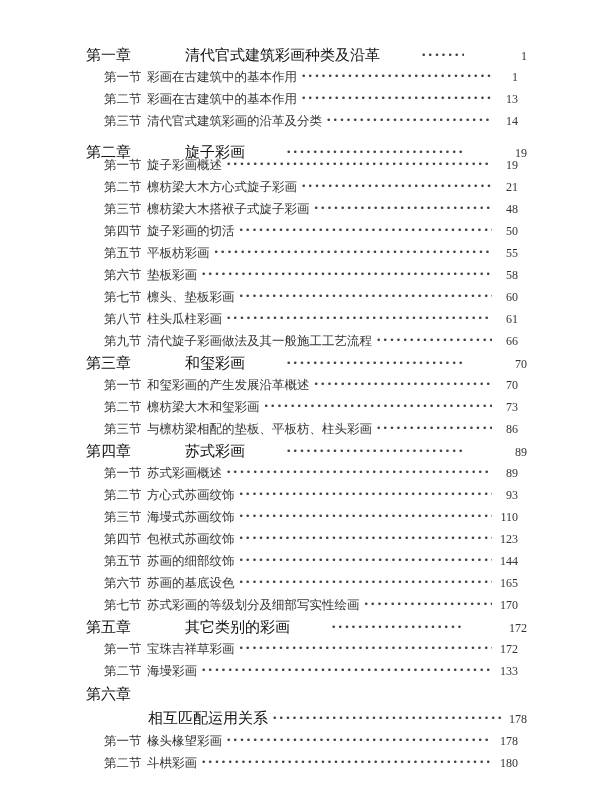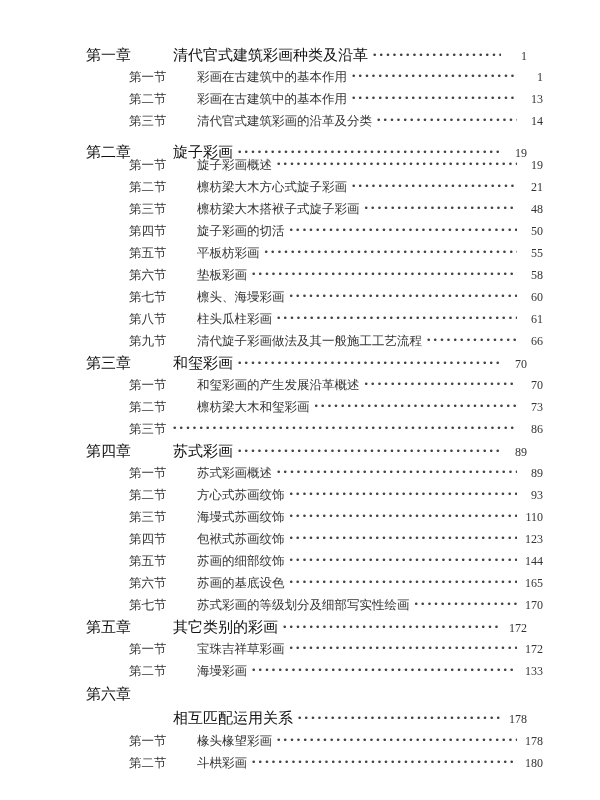--- a/index.html
+++ b/index.html
@@ -29,43 +29,43 @@
       white-space: nowrap;
       height: 22px;
       line-height: 22px;
     }
     .row.chapter {
       left: 86px;
       width: 441px;
       font-size: 15px;
       font-family: "DejaVu Sans", "Liberation Sans", sans-serif;
       color: #111;
+      gap: 37px;
     }
     .row.section {
-      left: 129px;
+      left: 104px;
       width: 414px;
       font-size: 12.5px;
       color: #333;
     }
     .row.continuation {
       left: 148px;
       width: 379px;
       font-size: 15px;
       font-family: "DejaVu Sans", "Liberation Sans", sans-serif;
       color: #111;
     }
     .label {
       flex: 0 0 auto;
     }
     .chapter .label { width: 62px; }
     .section .label { width: 43px; }
     .title {
       flex: 0 0 auto;
       padding-right: 4px;
-      margin-left: 25px;
     }
     .leader {
       flex: 1 1 auto;
       overflow: hidden;
       font-size: 9px;
       letter-spacing: 1.2px;
       color: #444;
       font-family: "DejaVu Sans Mono", monospace;
       position: relative;
       top: -2px;
@@ -149,21 +149,21 @@
     <span class="page">55</span>
   </div>
   <div class="row section" style="top:264px">
     <span class="label">第六节</span>
     <span class="title">垫板彩画</span>
     <span class="leader"></span>
     <span class="page">58</span>
   </div>
   <div class="row section" style="top:286px">
     <span class="label">第七节</span>
-    <span class="title">檩头、海墁彩画</span>
+    <span class="title">檩头、垫板彩画</span>
     <span class="leader"></span>
     <span class="page">60</span>
   </div>
   <div class="row section" style="top:308px">
     <span class="label">第八节</span>
     <span class="title">柱头瓜柱彩画</span>
     <span class="leader"></span>
     <span class="page">61</span>
   </div>
   <div class="row section" style="top:330px">
@@ -185,20 +185,21 @@
     <span class="page">70</span>
   </div>
   <div class="row section" style="top:396px">
     <span class="label">第二节</span>
     <span class="title">檩枋梁大木和玺彩画</span>
     <span class="leader"></span>
     <span class="page">73</span>
   </div>
   <div class="row section" style="top:418px">
     <span class="label">第三节</span>
+    <span class="title">与檩枋梁相配的垫板、平板枋、柱头彩画</span>
     <span class="leader"></span>
     <span class="page">86</span>
   </div>
   <div class="row chapter" style="top:440px">
     <span class="label">第四章</span>
     <span class="title">苏式彩画</span>
     <span class="leader"></span>
     <span class="page">89</span>
   </div>
   <div class="row section" style="top:462px">

